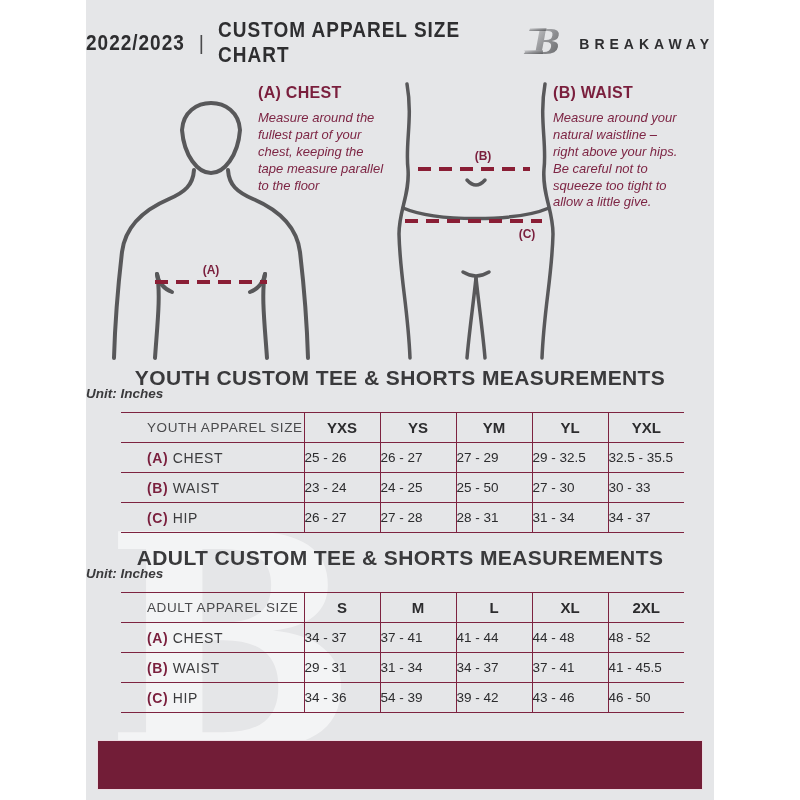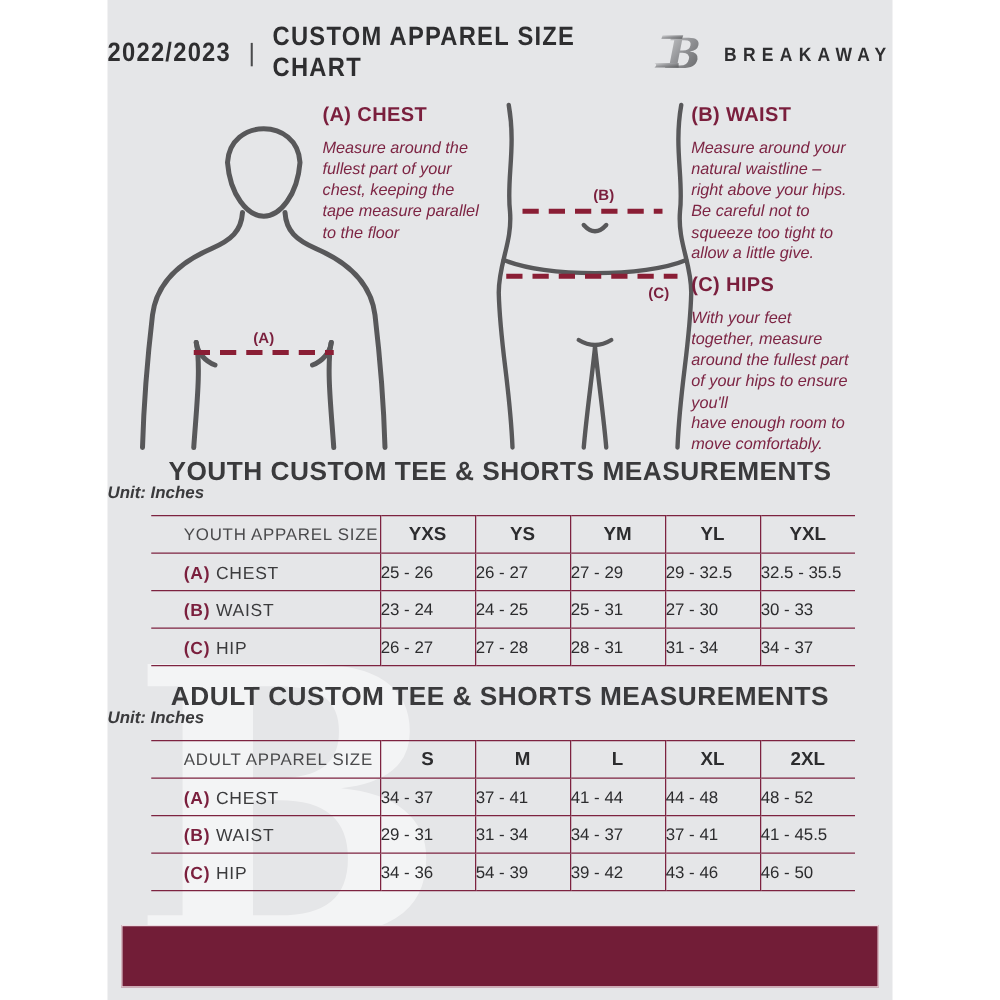--- a/index.html
+++ b/index.html
@@ -160,30 +160,20 @@
     </div>
     <div class="instr instr-waist">
       <h3>(B) WAIST</h3>
       <p>Measure around your
 natural waistline –
 right above your hips.
 Be careful not to
 squeeze too tight to
 allow a little give.</p>
     </div>
-    <div class="instr instr-hips">
-      <h3>(C) HIPS</h3>
-      <p>With your feet
-together, measure
-around the fullest part
-of your hips to ensure
-you'll
-have enough room to
-move comfortably.</p>
-    </div>
   </div>
 
   <div class="watermark">B</div>
 
   <div class="sec-title t-youth-title">YOUTH CUSTOM TEE &amp; SHORTS MEASUREMENTS</div>
   <div class="sec-unit t-youth-unit">Unit: Inches</div>
   <table class="size-table t-youth">
     <colgroup>
         <col class="col-label">
         <col>
@@ -206,21 +196,21 @@
       <td class="val">25 - 26</td>
       <td class="val">26 - 27</td>
       <td class="val">27 - 29</td>
       <td class="val">29 - 32.5</td>
       <td class="val">32.5 - 35.5</td>
     </tr>
     <tr>
       <td class="lbl"><span class="pfx">(B)</span> <span>WAIST</span></td>
       <td class="val">23 - 24</td>
       <td class="val">24 - 25</td>
-      <td class="val">25 - 31</td>
+      <td class="val">25 - 50</td>
       <td class="val">27 - 30</td>
       <td class="val">30 - 33</td>
     </tr>
     <tr>
       <td class="lbl"><span class="pfx">(C)</span> <span>HIP</span></td>
       <td class="val">26 - 27</td>
       <td class="val">27 - 28</td>
       <td class="val">28 - 31</td>
       <td class="val">31 - 34</td>
       <td class="val">34 - 37</td>

